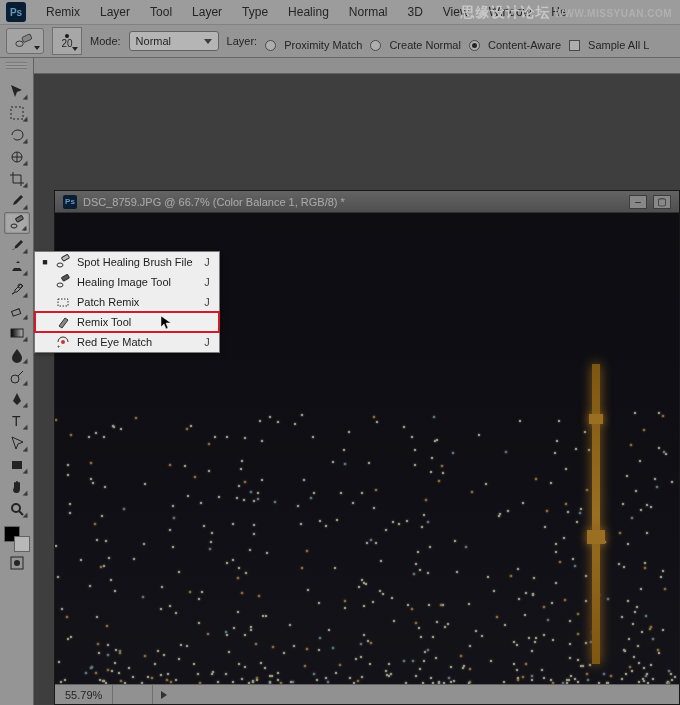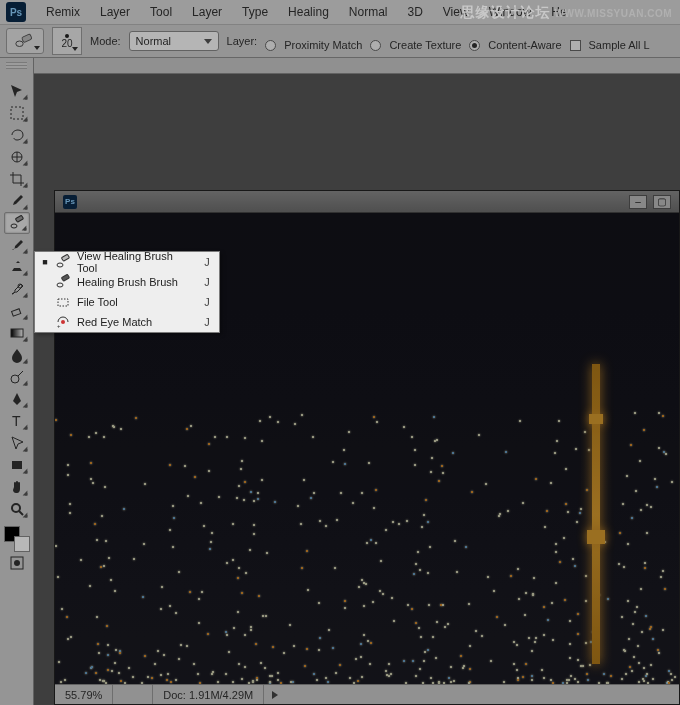--- a/index.html
+++ b/index.html
@@ -104,21 +104,21 @@
   <div class="mode-select">
     <span>Normal</span>
   </div>
   <span class="opt-label">Layer:</span>
   <div class="opt-group">
     <span class="radio"></span>
       <span>Proximity Match</span>
   </div>
   <div class="opt-group">
     <span class="radio"></span>
-      <span>Create Texture</span>
+      <span>Create Normal</span>
   </div>
   <div class="opt-group">
     <span class="radio checked"></span>
       <span>Content-Aware</span>
   </div>
   <div class="opt-group">
     <span class="check"></span>
       <span>Sample All L</span>
   </div>
 </div>
@@ -385,20 +385,21 @@
             <circle cx="8" cy="8" r="3" fill="#333"></circle>
           </svg>
         </div>
       </div>
   </div>
 
   <div class="workspace">
     <div class="doc-window">
       <div class="doc-title">
         <div class="ps-small">Ps</div>
+        <span>DSC_8759.JPG @ 66.7% (Color Balance 1, RGB/8) *</span>
         <span class="spacer"></span>
         <div class="win-btn">–</div>
         <div class="win-btn">▢</div>
       </div>
       <div class="canvas">
         <div class="night-sky"></div>
         <div class="city">
           <div class="lights" id="lights">
               <span style="left: 81.7627%; bottom: 78.479%;"></span>
               <span style="left: 56.193%; bottom: 59.2665%;"></span>
@@ -904,59 +905,71 @@
           <div class="tower">
             <div class="shaft"></div>
               <div class="mid"></div>
               <div class="top"></div>
           </div>
         </div>
       </div>
       <div class="status-bar">
         <div class="cell">55.79%</div>
         <div class="cell" style="flex:0 0 40px"></div>
-        <div class="cell">Doc: 1.91M/4.29M</div>
         <div class="play"></div>
       </div>
     </div>
   </div>
 </div>
 
 <div class="flyout" id="flyout">
     <div class="fly-row">
       <span class="mark">■</span>
       <span class="ico">
         <svg viewBox="0 0 16 16">
           <ellipse cx="5" cy="11" rx="3" ry="2" fill="none" stroke="#333"></ellipse>
           <rect x="7" y="2" width="7" height="4" rx="1" fill="#bbb" stroke="#333" transform="rotate(-30 10 4)"></rect>
         </svg>
       </span>
-      <span class="lbl">View Healing Brush Tool</span>
+      <span class="lbl">Spot Healing Brush File</span>
       <span class="sc">J</span>
     </div>
     <div class="fly-row">
       <span class="mark"></span>
       <span class="ico">
         <svg viewBox="0 0 16 16">
           <ellipse cx="5" cy="11" rx="3" ry="2" fill="none" stroke="#333"></ellipse>
           <rect x="7" y="2" width="7" height="4" rx="1" fill="#555" stroke="#333" transform="rotate(-30 10 4)"></rect>
         </svg>
       </span>
-      <span class="lbl">Healing Brush Brush</span>
+      <span class="lbl">Healing Image Tool</span>
       <span class="sc">J</span>
     </div>
     <div class="fly-row">
       <span class="mark"></span>
       <span class="ico">
         <svg viewBox="0 0 16 16">
           <rect x="3" y="5" width="10" height="7" fill="none" stroke="#333" stroke-dasharray="1.5 1.5"></rect>
         </svg>
       </span>
-      <span class="lbl">File Tool</span>
+      <span class="lbl">Patch Remix</span>
       <span class="sc">J</span>
+    </div>
+    <div class="fly-row highlight">
+      <span class="mark"></span>
+      <span class="ico">
+        <svg viewBox="0 0 16 16">
+          <path d="M4 12l6-8 3 2-6 8z" fill="#888" stroke="#333"></path>
+        </svg>
+      </span>
+      <span class="lbl">Remix Tool</span>
+      <span class="sc"></span>
+      <svg class="cursor-arrow" viewBox="0 0 10 14">
+        <path d="M0 0l0 11 3-3 2 5 2-1-2-5h5z" fill="#000" stroke="#fff" stroke-width="0.5"></path>
+      </svg>
     </div>
     <div class="fly-row">
       <span class="mark"></span>
       <span class="ico">
         <svg viewBox="0 0 16 16">
           <path d="M3 8a5 5 0 0110 0" fill="none" stroke="#333"></path>
           <circle cx="8" cy="8" r="2" fill="#c33"></circle>
           <text x="2" y="14" font-size="6" fill="#333">+</text>
         </svg>
       </span>

